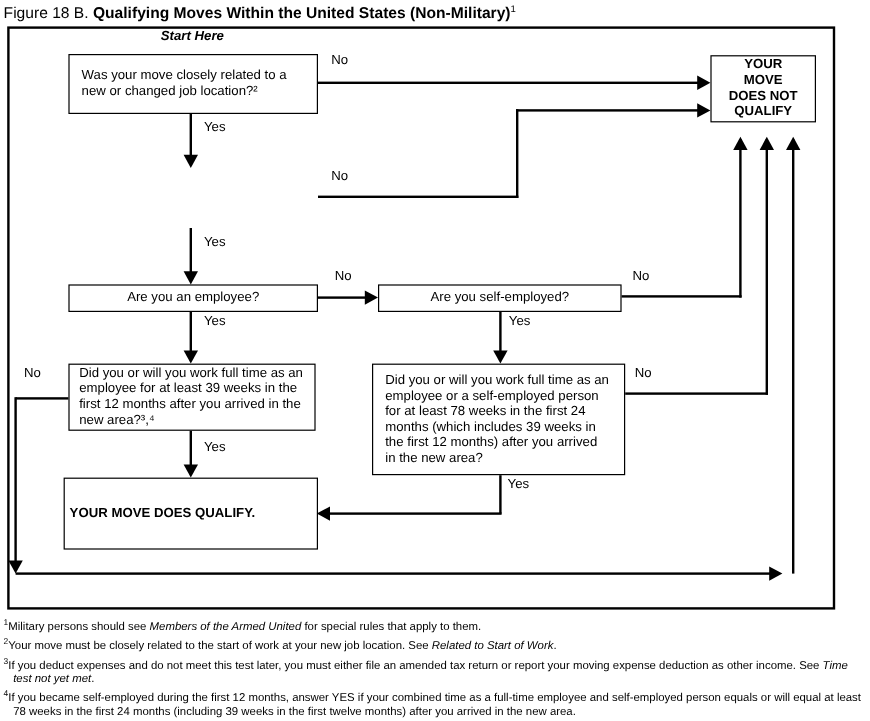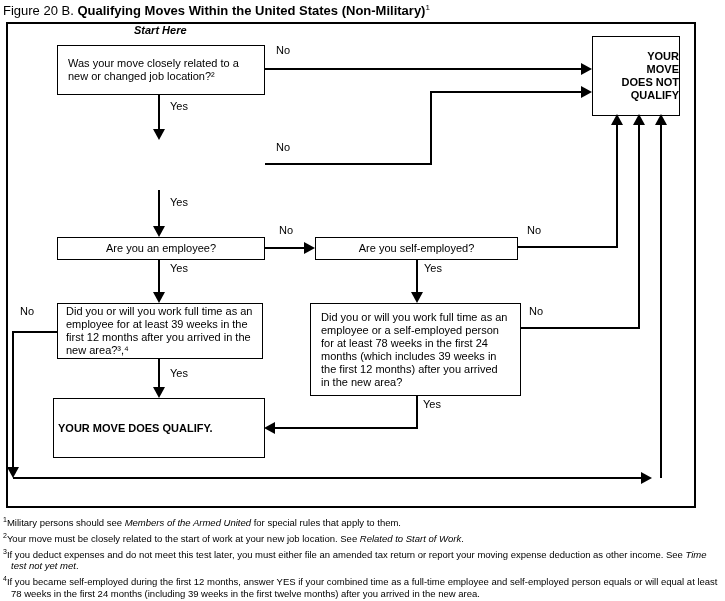--- a/index.html
+++ b/index.html
@@ -34,21 +34,21 @@
   .footnotes { position:absolute; left:3px; top:514px; width:717px; font-size:9.5px; line-height:11px; }
   .footnote { padding-left:8px; text-indent:-8px; margin-bottom:2px; }
   .fsup { font-size:7px; vertical-align:super; }
 </style>
 </head>
 <body>
 
 <div id="page">
 
   <div class="title">
-    <span>Figure 20 B. </span><b>Qualifying Moves Within the United States (Non-Military)</b><span class="tsup">1</span>
+    <span>Figure 18 B. </span><b>Qualifying Moves Within the United States (Non-Military)</b><span class="tsup">1</span>
   </div>
 
   <div class="frame"></div>
 
   <div class="start-here">Start Here</div>
 
   <div class="box" style="left:57px; top:45px; width:208px; height:50px;">
     <div class="txt">Was your move closely related to a<br>new or changed job location?²</div>
   </div>
 
@@ -68,21 +68,21 @@
   <div class="box" style="left:310px; top:303px; width:211px; height:93px;">
     <div class="txt">Did you or will you work full time as an<br>employee or a self-employed person<br>for at least 78 weeks in the first 24<br>months (which includes 39 weeks in<br>the first 12 months) after you arrived<br>in the new area?</div>
   </div>
 
   <div class="box" style="left:53px; top:398px; width:212px; height:60px;">
     <div class="txt" style="padding-left:4px;">
       <div class="bold">YOUR MOVE DOES QUALIFY.</div>
     </div>
   </div>
 
-  <div class="box center bold" style="left:592px; top:36px; width:88px; height:80px;text-align:right;">
+  <div class="box center bold" style="left:592px; top:46px; width:88px; height:56px;">
     <div class="txt">YOUR<br>MOVE<br>DOES NOT<br>QUALIFY</div>
   </div>
 
   <div class="line" style="left:265px; top:68px; width:318px; height:2px;"></div>
   <div class="line" style="left:158px; top:95px; width:2px; height:36px;"></div>
 
   <div class="line" style="left:265px; top:163px; width:167px; height:2px;"></div>
   <div class="line" style="left:430px; top:91px; width:2px; height:74px;"></div>
   <div class="line" style="left:430px; top:91px; width:153px; height:2px;"></div>
   <div class="line" style="left:158px; top:190px; width:2px; height:38px;"></div>

